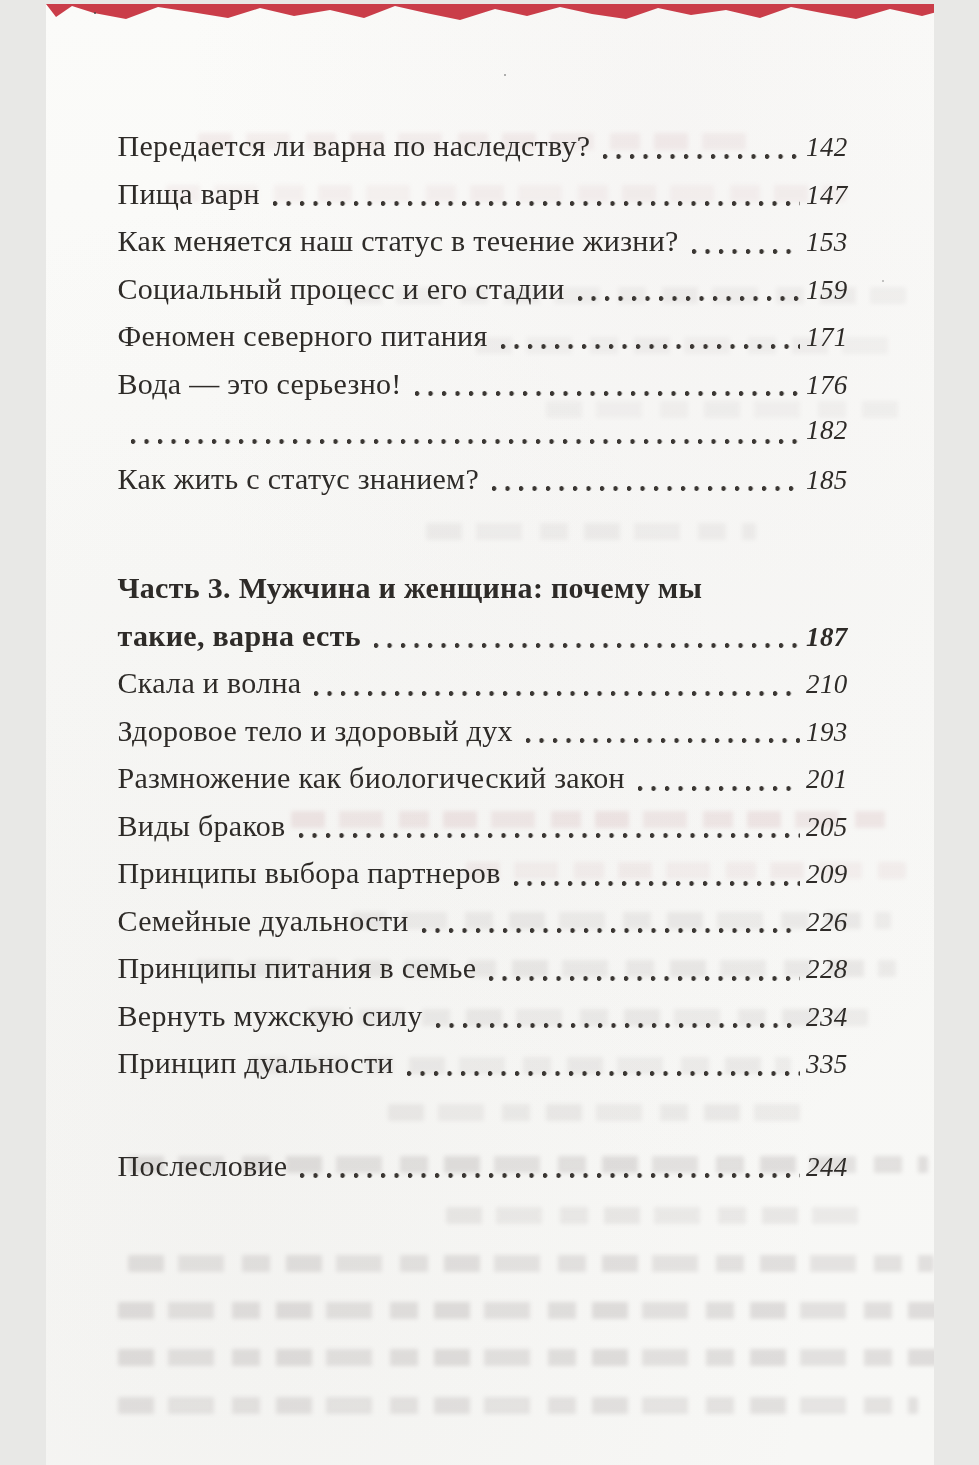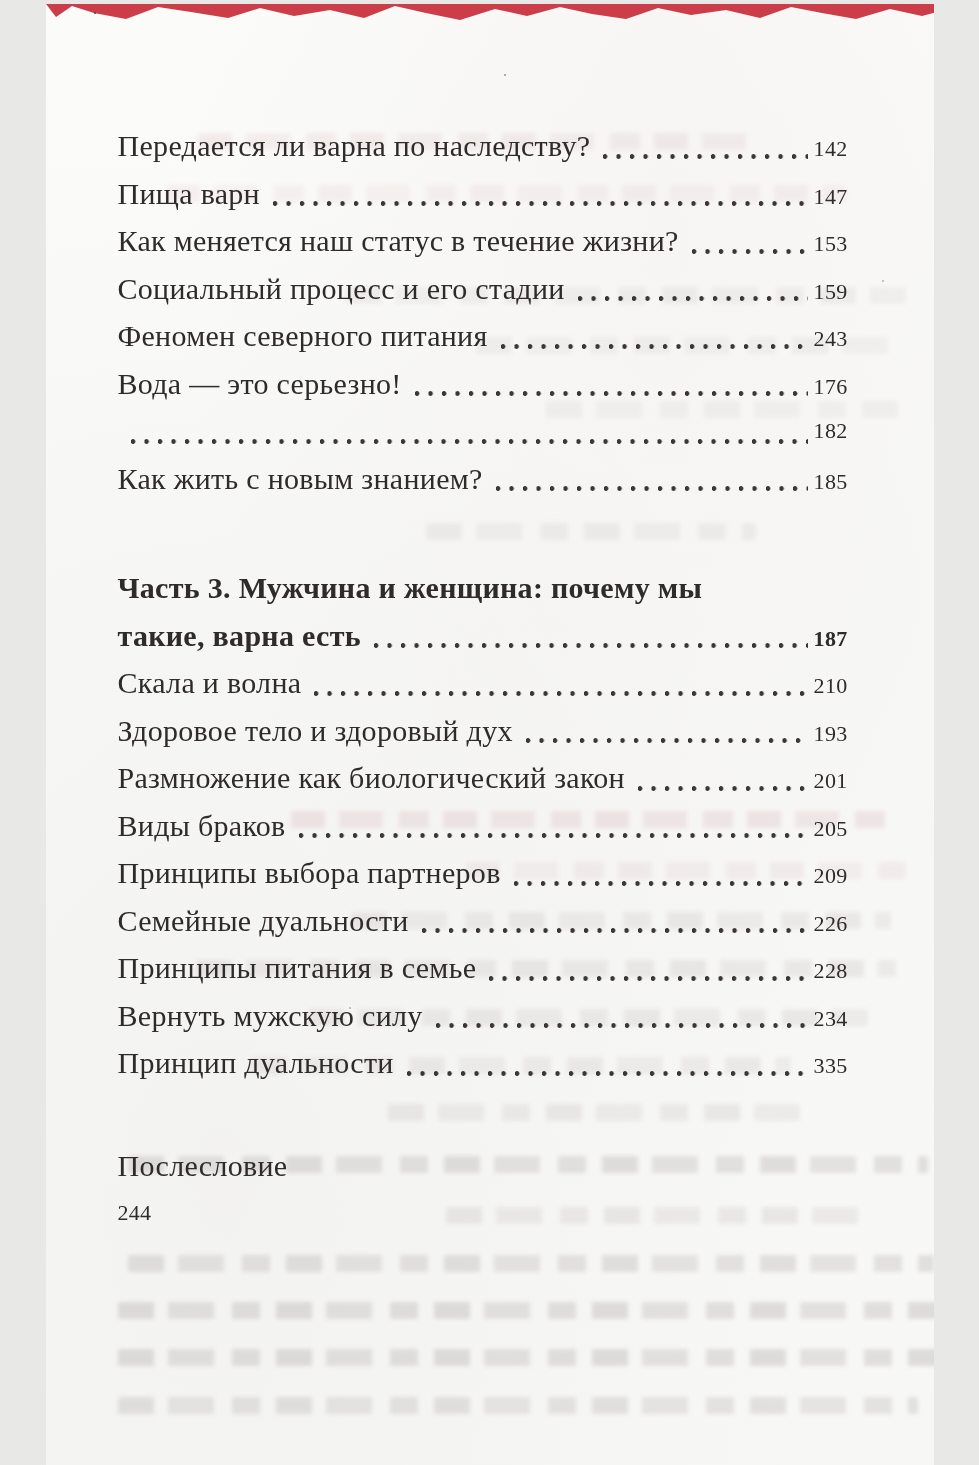--- a/index.html
+++ b/index.html
@@ -36,24 +36,24 @@
     flex: 1 1 auto;
     align-self: stretch;
     min-width: 0;
     margin-left: 13px;
     margin-right: 6px;
     background-image: radial-gradient(circle at 2px 2.5px, #3a3632 2px, rgba(0,0,0,0) 2.7px);
     background-size: 13.5px 5px;
     background-repeat: repeat-x;
     background-position: left 0 bottom 11px;
   }
-  .row .num { flex: 0 0 auto; font-size: 22px; }
+  .row .num { flex: 0 0 auto; font-size: 27px; font-style: italic; }
   .bold { font-weight: bold; }
   .gap-part { margin-top: 62px; }
-  .gap-afterword { margin-top: 55px; flex-direction: column; }
+  .gap-afterword { margin-top: 55px; }
 
   
   .ghost {
     position: absolute;
     height: 17px;
     border-radius: 2px;
     filter: blur(2px);
     background:
       repeating-linear-gradient(90deg,
         rgba(125,115,116,0.50) 0 36px, transparent 36px 50px,
@@ -127,33 +127,33 @@
       <span class="num">153</span>
     </div>
     <div class="row">
       <span class="title">Социальный процесс и его стадии</span>
       <span class="leader"></span>
       <span class="num">159</span>
     </div>
     <div class="row">
       <span class="title">Феномен северного питания</span>
       <span class="leader"></span>
-      <span class="num">243</span>
+      <span class="num">171</span>
     </div>
     <div class="row">
       <span class="title">Вода — это серьезно!</span>
       <span class="leader"></span>
       <span class="num">176</span>
     </div>
     <div class="row">
       <span class="leader"></span>
       <span class="num">182</span>
     </div>
     <div class="row">
-      <span class="title">Как жить с новым знанием?</span>
+      <span class="title">Как жить с статус знанием?</span>
       <span class="leader"></span>
       <span class="num">185</span>
     </div>
 
     <div class="row bold gap-part">
       <span class="title">Часть 3. Мужчина и женщина: почему мы</span>
     </div>
     <div class="row bold">
       <span class="title">такие, варна есть</span>
       <span class="leader"></span>

